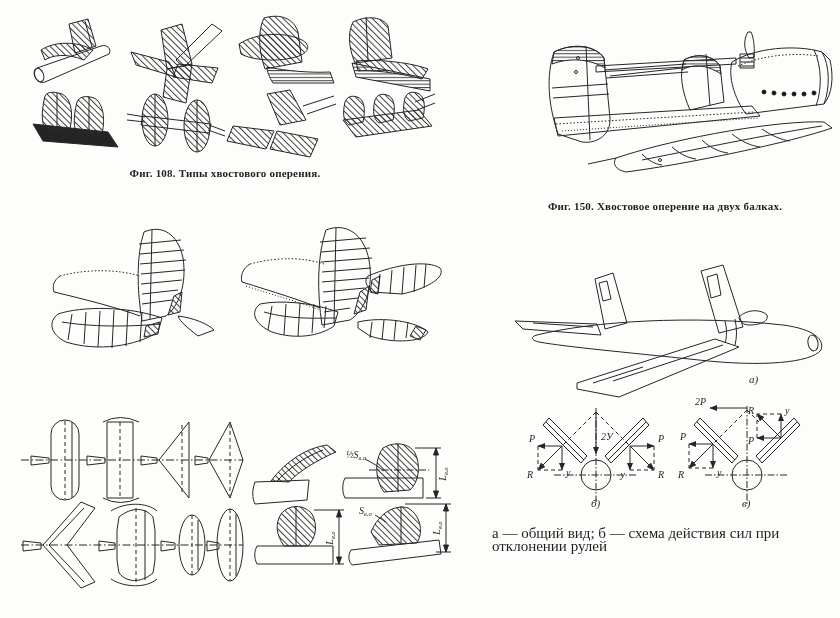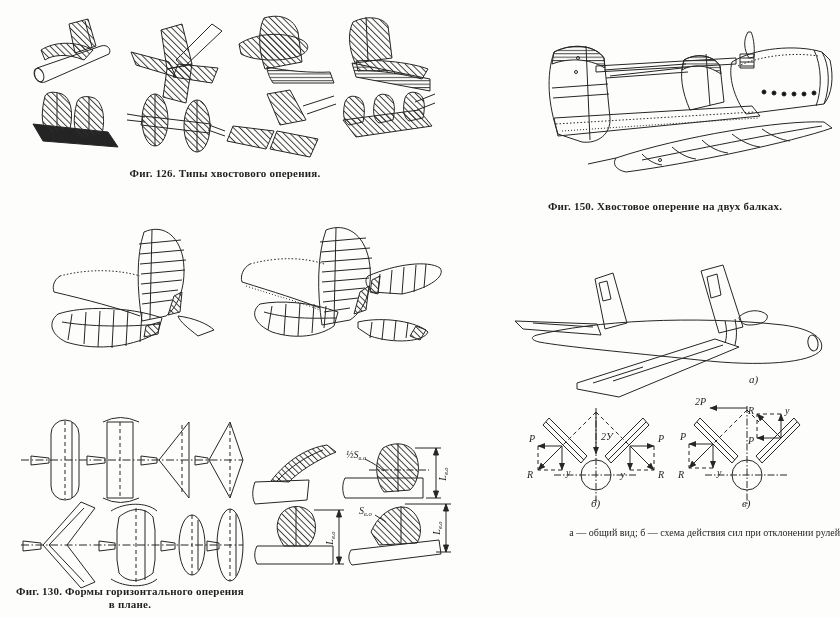--- a/index.html
+++ b/index.html
@@ -1,20 +1,20 @@
 <!DOCTYPE html>
 <html><head>
 <meta charset="utf-8">
 <style>
   html,body{margin:0;padding:0;background:#d8d8d8;}
   .page{position:relative;width:840px;height:618px;background:#fdfdfb;overflow:hidden;
         font-family:"Liberation Serif",serif;color:#1f1f1f;}
   .cap{position:absolute;font-weight:bold;font-size:11px;line-height:13px;text-align:center;
        letter-spacing:.2px;}
-  .legend{position:absolute;font-size:10px;line-height:12.5px;text-align:right;}
+  .legend{position:absolute;font-size:15px;line-height:12.5px;text-align:left;}
   svg.fig{position:absolute;overflow:visible;}
   svg text{font-family:"Liberation Serif",serif;font-style:italic;font-size:10px;
            fill:#1f1f1f;stroke:none;}
   svg text.lbl{font-size:11px;}
 </style>
 </head>
 <body>
 
 <div class="page">
 
@@ -67,21 +67,21 @@
       <path d="M218,118 L259,123 L251,141 L212,133 Z" fill="url(#hp)"></path>
       <path d="M262,123 L303,131 L295,149 L255,141 Z" fill="url(#hp)"></path>
       <path d="M288,98 L319,88 M292,106 L321,96"></path>
       <path d="M328,112 L404,102 L417,118 L341,129 Z" fill="url(#hp)"></path>
       <path d="M330,94 C327,107 329,114 334,117 L348,114 C351,100 349,91 342,89 C336,87 332,89 330,94 Z" fill="url(#hp)"></path>
       <path d="M360,92 C357,104 359,112 364,115 L378,112 C381,98 379,89 372,87 C366,85 362,87 360,92 Z" fill="url(#hp)"></path>
       <path d="M390,90 C387,102 389,110 394,113 L408,110 C411,96 409,87 402,85 C396,83 392,85 390,90 Z" fill="url(#hp)"></path>
       <path d="M400,94 L420,86 M402,102 L420,95"></path>
     </g>
   </svg>
-  <div class="cap" style="left:0;top:167px;width:450px">Фиг. 126. Типы хвостового оперения.</div>
+  <div class="cap" style="left:0;top:167px;width:450px">Фиг. 108. Типы хвостового оперения.</div>
 
   <svg class="fig" style="left:492px;top:32px" width="345" height="162" viewBox="0 0 345 162">
     <g stroke="#262626" stroke-width="1" fill="none" stroke-linejoin="round">
       <path d="M256,0 C251,8 252,18 257,26 L262,25 C263,13 261,4 259,0 Z"></path>
       <rect x="248" y="22" width="14" height="14"></rect>
       <path d="M248,26 L262,26 M248,30 L262,30 M248,34 L262,34"></path>
       <path d="M240,30 C262,16 304,12 330,20 L338,28 C342,46 340,62 332,72 L254,82 C242,66 236,44 240,30 Z"></path>
       <path d="M330,20 C338,34 338,56 332,72 M322,18 C330,34 330,58 324,74"></path>
       <path d="M246,34 C268,24 300,20 326,24" stroke-dasharray="1.5 2"></path>
       <circle cx="272" cy="60" r="2" fill="#111"></circle>
@@ -250,24 +250,20 @@
       <path d="M121,110 L121,184" stroke-dasharray="4 3"></path>
         <path d="M130,112 L130,182"></path>
       <ellipse cx="177" cy="147" rx="13" ry="30"></ellipse>
       <path d="M177,117 L177,177" stroke-dasharray="4 3"></path>
         <path d="M183,122 L183,172"></path>
       <ellipse cx="215" cy="147" rx="13" ry="36"></ellipse>
       <path d="M215,111 L215,183" stroke-dasharray="4 3"></path>
         <path d="M221,116 L221,178"></path>
     </g>
   </svg>
-  <div class="cap" style="left:10px;top:585px;width:240px">
-    <div>Фиг. 130. Формы горизонтального оперения</div>
-    <div>в плане.</div>
-  </div>
 
   <svg class="fig" style="left:243px;top:440px" width="212" height="142" viewBox="0 0 212 142">
     <g stroke="#262626" stroke-width="1" fill="none" stroke-linejoin="round">
       <path d="M12,42 C9,50 9,58 12,64 L64,60 L66,40 Z"></path>
       <path d="M28,41 C44,20 64,8 84,5 L93,12 C74,20 55,32 46,42 Z" fill="url(#hp)"></path>
       <path d="M34,41 C48,26 64,16 80,10"></path>
       <path d="M102,38 C99,44 99,52 102,58 L180,58 L180,38 Z"></path>
       <path d="M140,8 C152,1 166,3 172,13 C178,25 176,42 167,50 L141,52 C132,40 131,20 140,8 Z" fill="url(#hp)"></path>
       <path d="M155,4 L155,52"></path>
       <path d="M126,30 L186,30" stroke-dasharray="7 2 1.5 2"></path>

